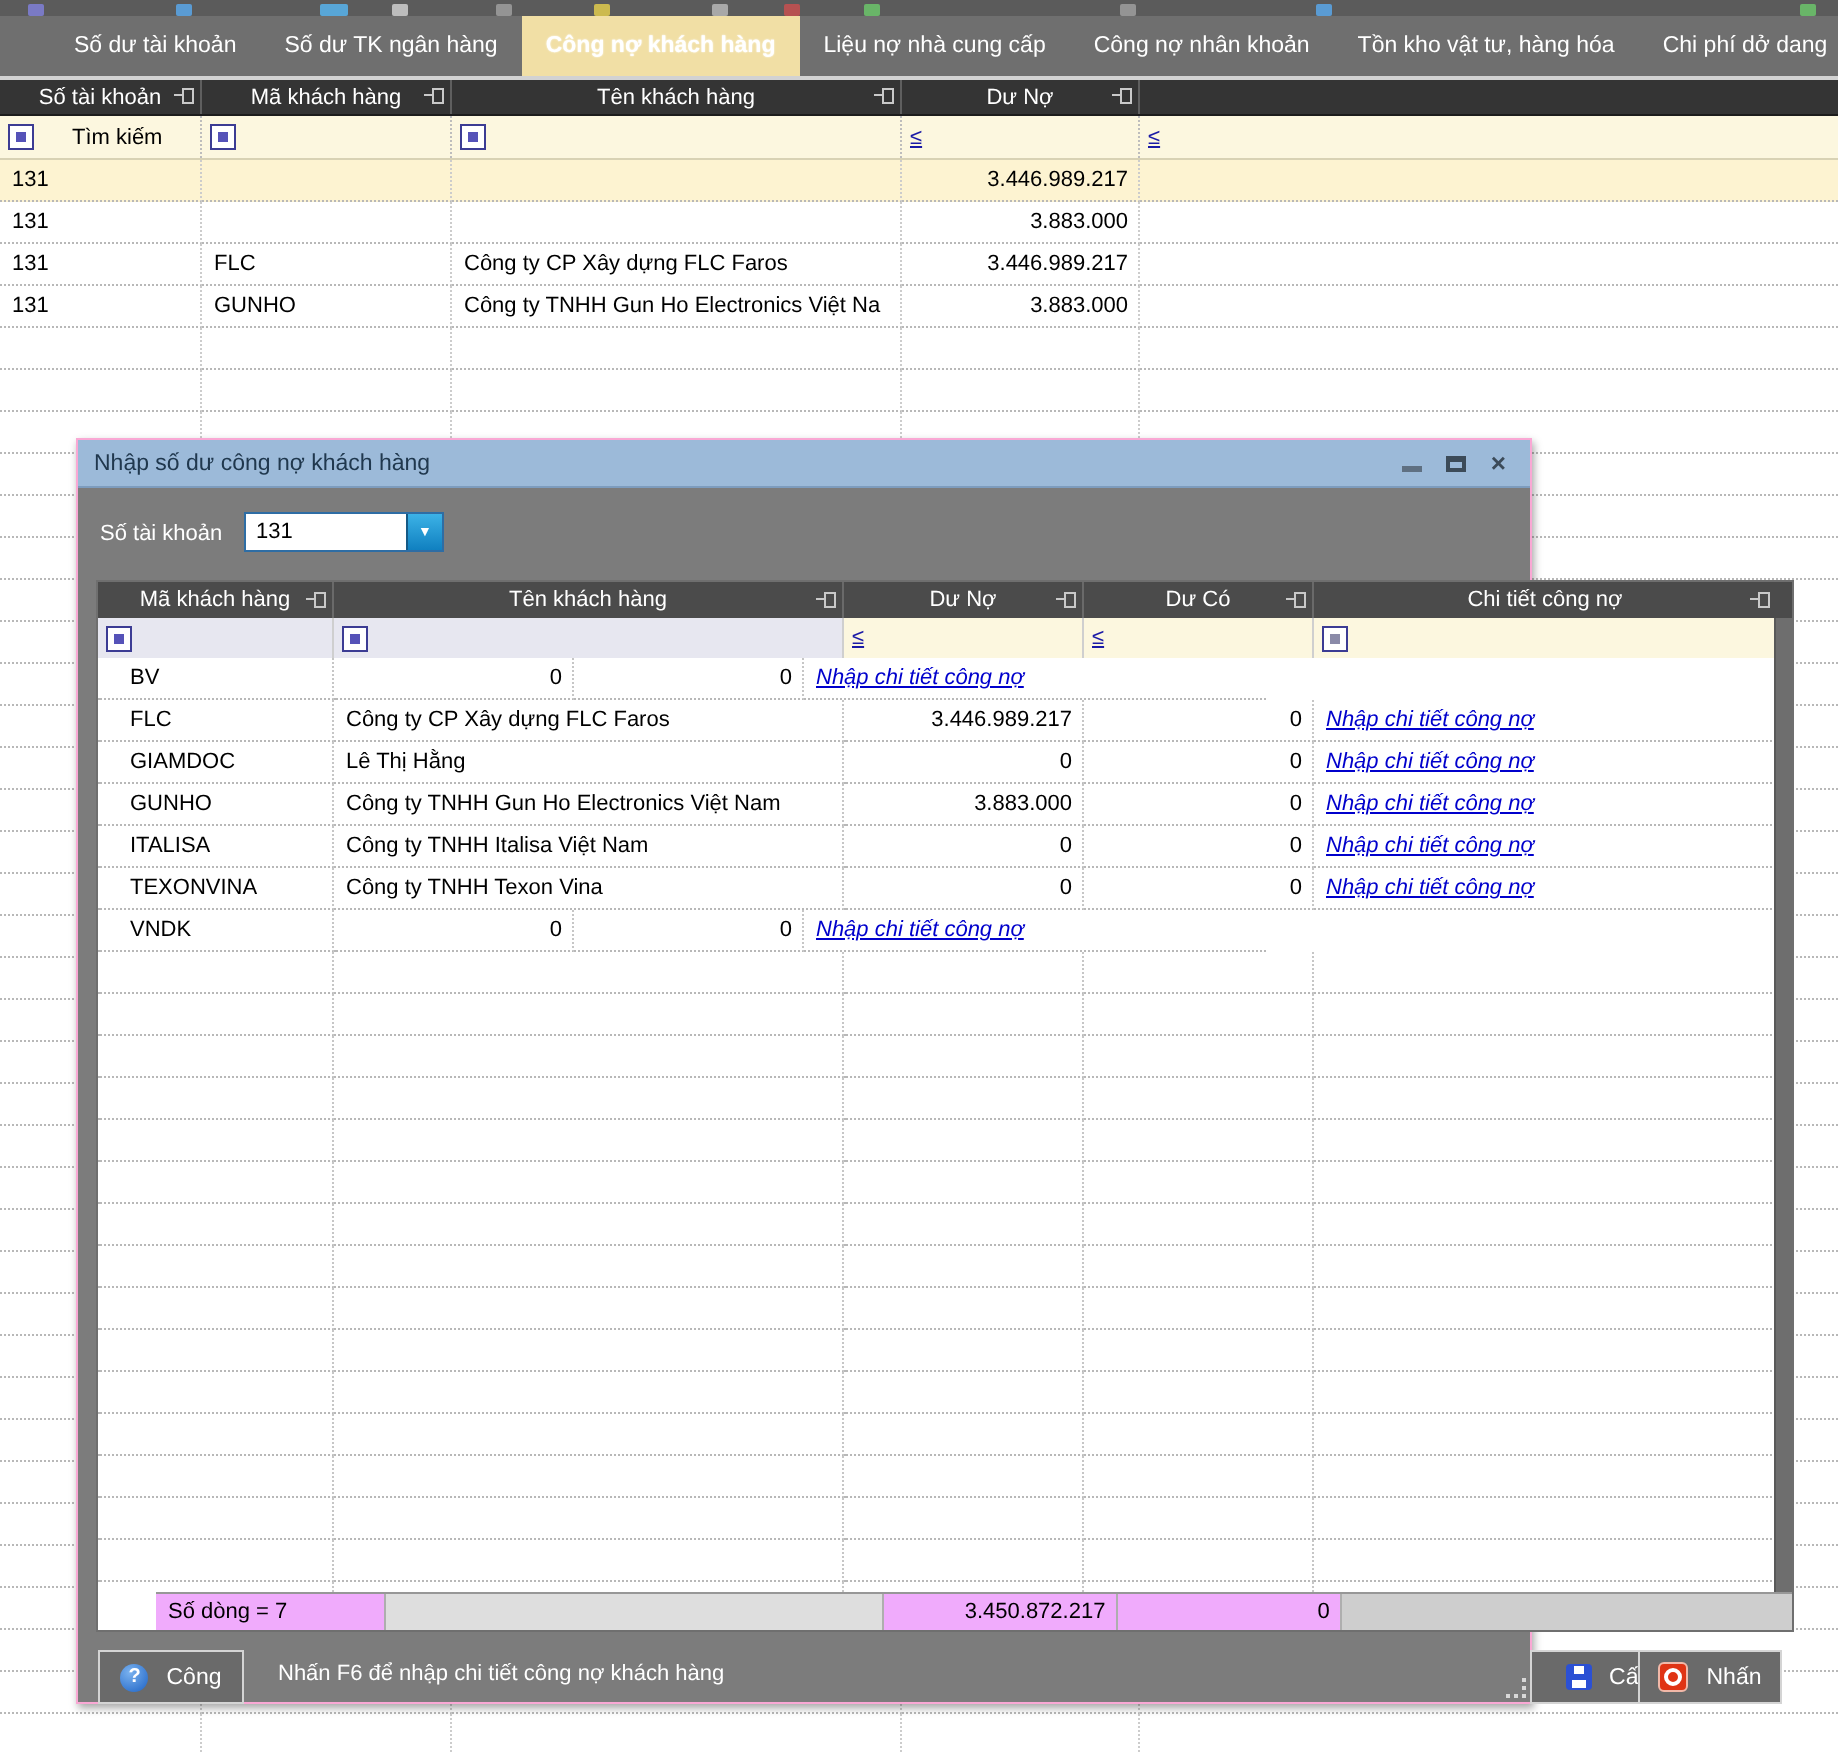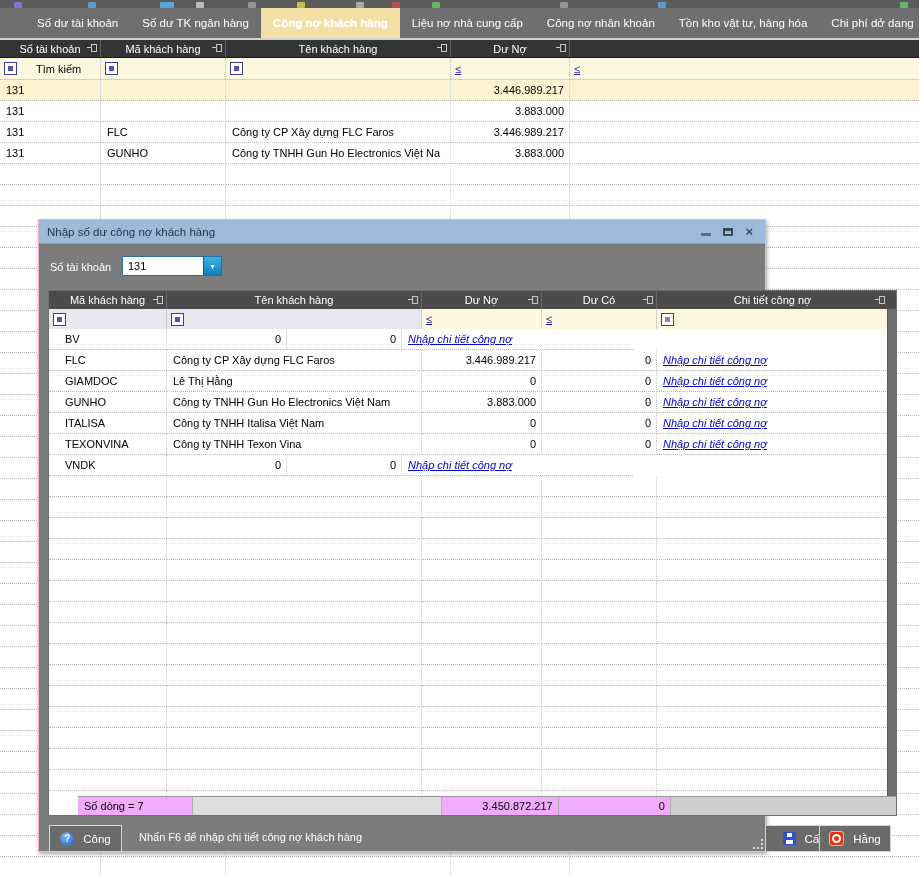--- a/index.html
+++ b/index.html
@@ -689,21 +689,21 @@
   </div>
   <div class="hint">Nhấn F6 để nhập chi tiết công nợ khách hàng</div>
   <div class="btn" style="left:726px;width:75px;">
     <span class="sicon"></span>
     <span>Cất</span>
   </div>
   <div class="btn" style="left:780px;width:72px;">
     <span class="xicon">
         <i></i>
       </span>
-    <span>Hằng</span>
+    <span>Nhấn</span>
   </div>
   <div class="grip">
       <i></i>
       <i></i>
       <i></i>
       <i></i>
       <i></i>
     </div>
 </div>
 

